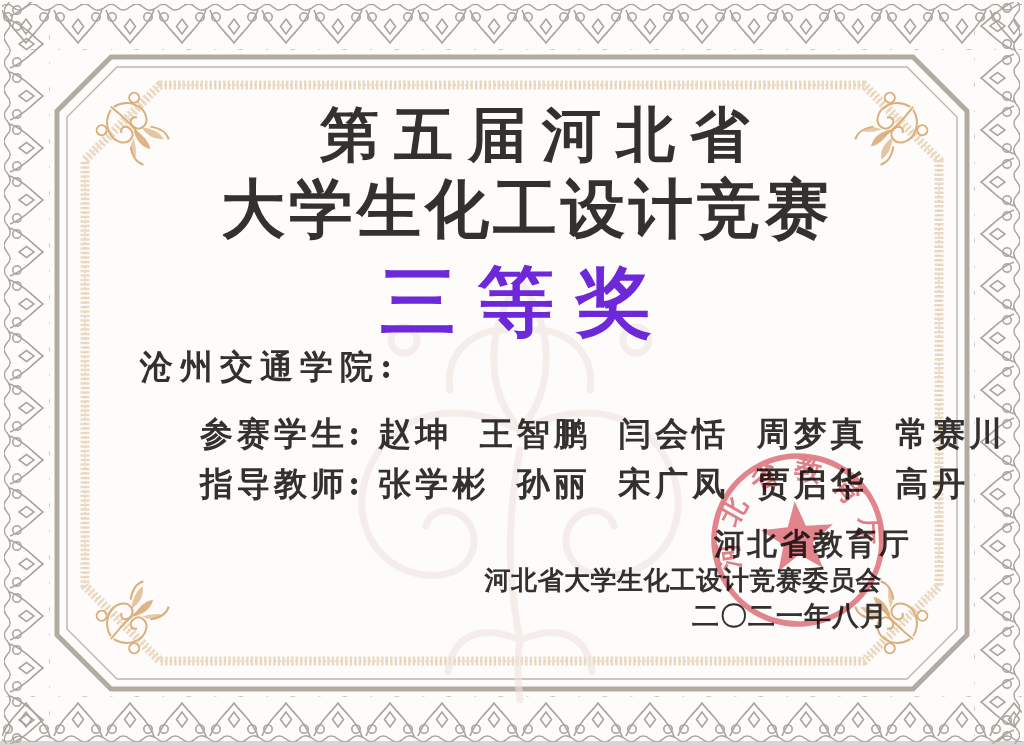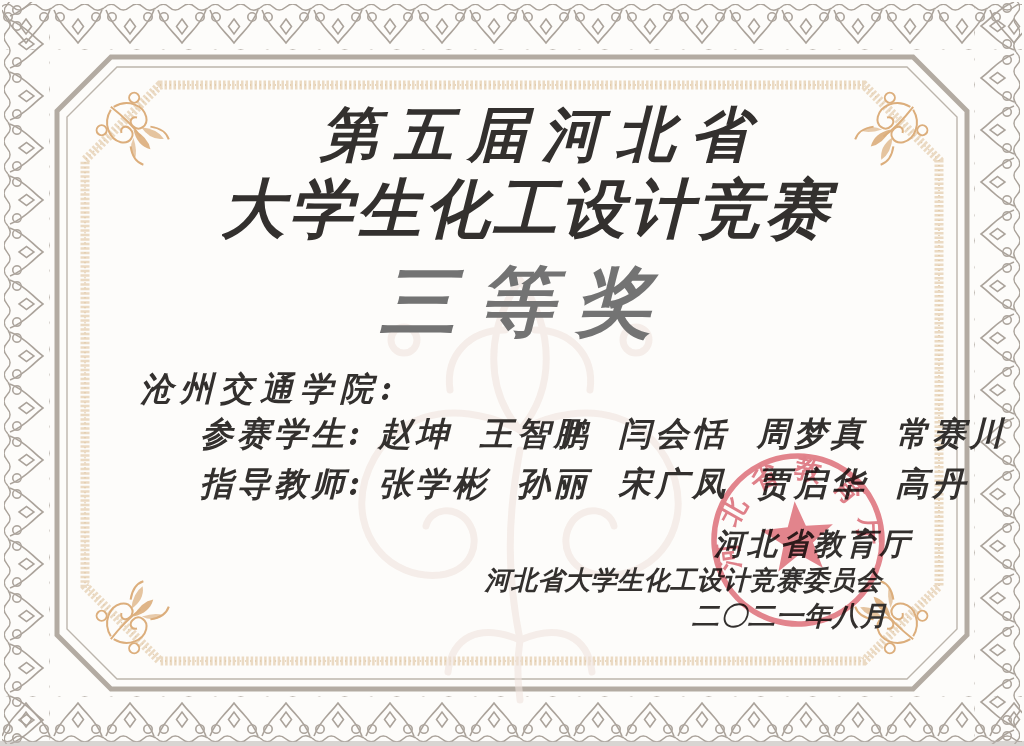--- a/index.html
+++ b/index.html
@@ -10,26 +10,26 @@
   }
   .cert {
     position:relative; width:1024px; height:746px;
     background:#fdfcfa;
   }
   svg.deco {
     position:absolute; left:0; top:0; width:1024px; height:746px;
   }
   .txt {
     position:absolute; white-space:nowrap; line-height:1;
-    color:#33302e; font-weight:bold;font-style:italic;
+    color:#33302e; font-weight:bold;
   }
   .title1 { top:105px; left:542px; transform:translateX(-50%); font-size:59px; letter-spacing:15px; }
   .title2 { top:177px; left:527px; transform:translateX(-50%); font-size:64px; letter-spacing:4px; }
-  .award  { top:264px; left:527px; transform:translateX(-50%); font-size:76px; letter-spacing:22px; color:#737373; }
-  .school   { top:372px; left:140px; font-size:33px; letter-spacing:7px;text-align:right; }
+  .award  { top:264px; left:527px; transform:translateX(-50%); font-size:76px; letter-spacing:22px; color:#6d28d9; }
+  .school   { top:350px; left:140px; font-size:33px; letter-spacing:7px;text-align:right; }
   .students { top:417px; left:200px; font-size:33px; letter-spacing:4px; }
   .teachers { top:467px; left:200px; font-size:33px; letter-spacing:4px; }
   .names { margin-left:14px; word-spacing:12px; }
   .issuer1 { top:529px; right:112px; font-size:30px; letter-spacing:3px; }
   .issuer2 { top:567px; right:142px; font-size:26px; letter-spacing:0.5px; }
   .date    { top:602px; right:136px; font-size:27px; letter-spacing:1px;margin-left:24px; }
   svg.seal {
     position:absolute; left:693px; top:435px; width:210px; height:210px;
     mix-blend-mode:multiply;
   }

